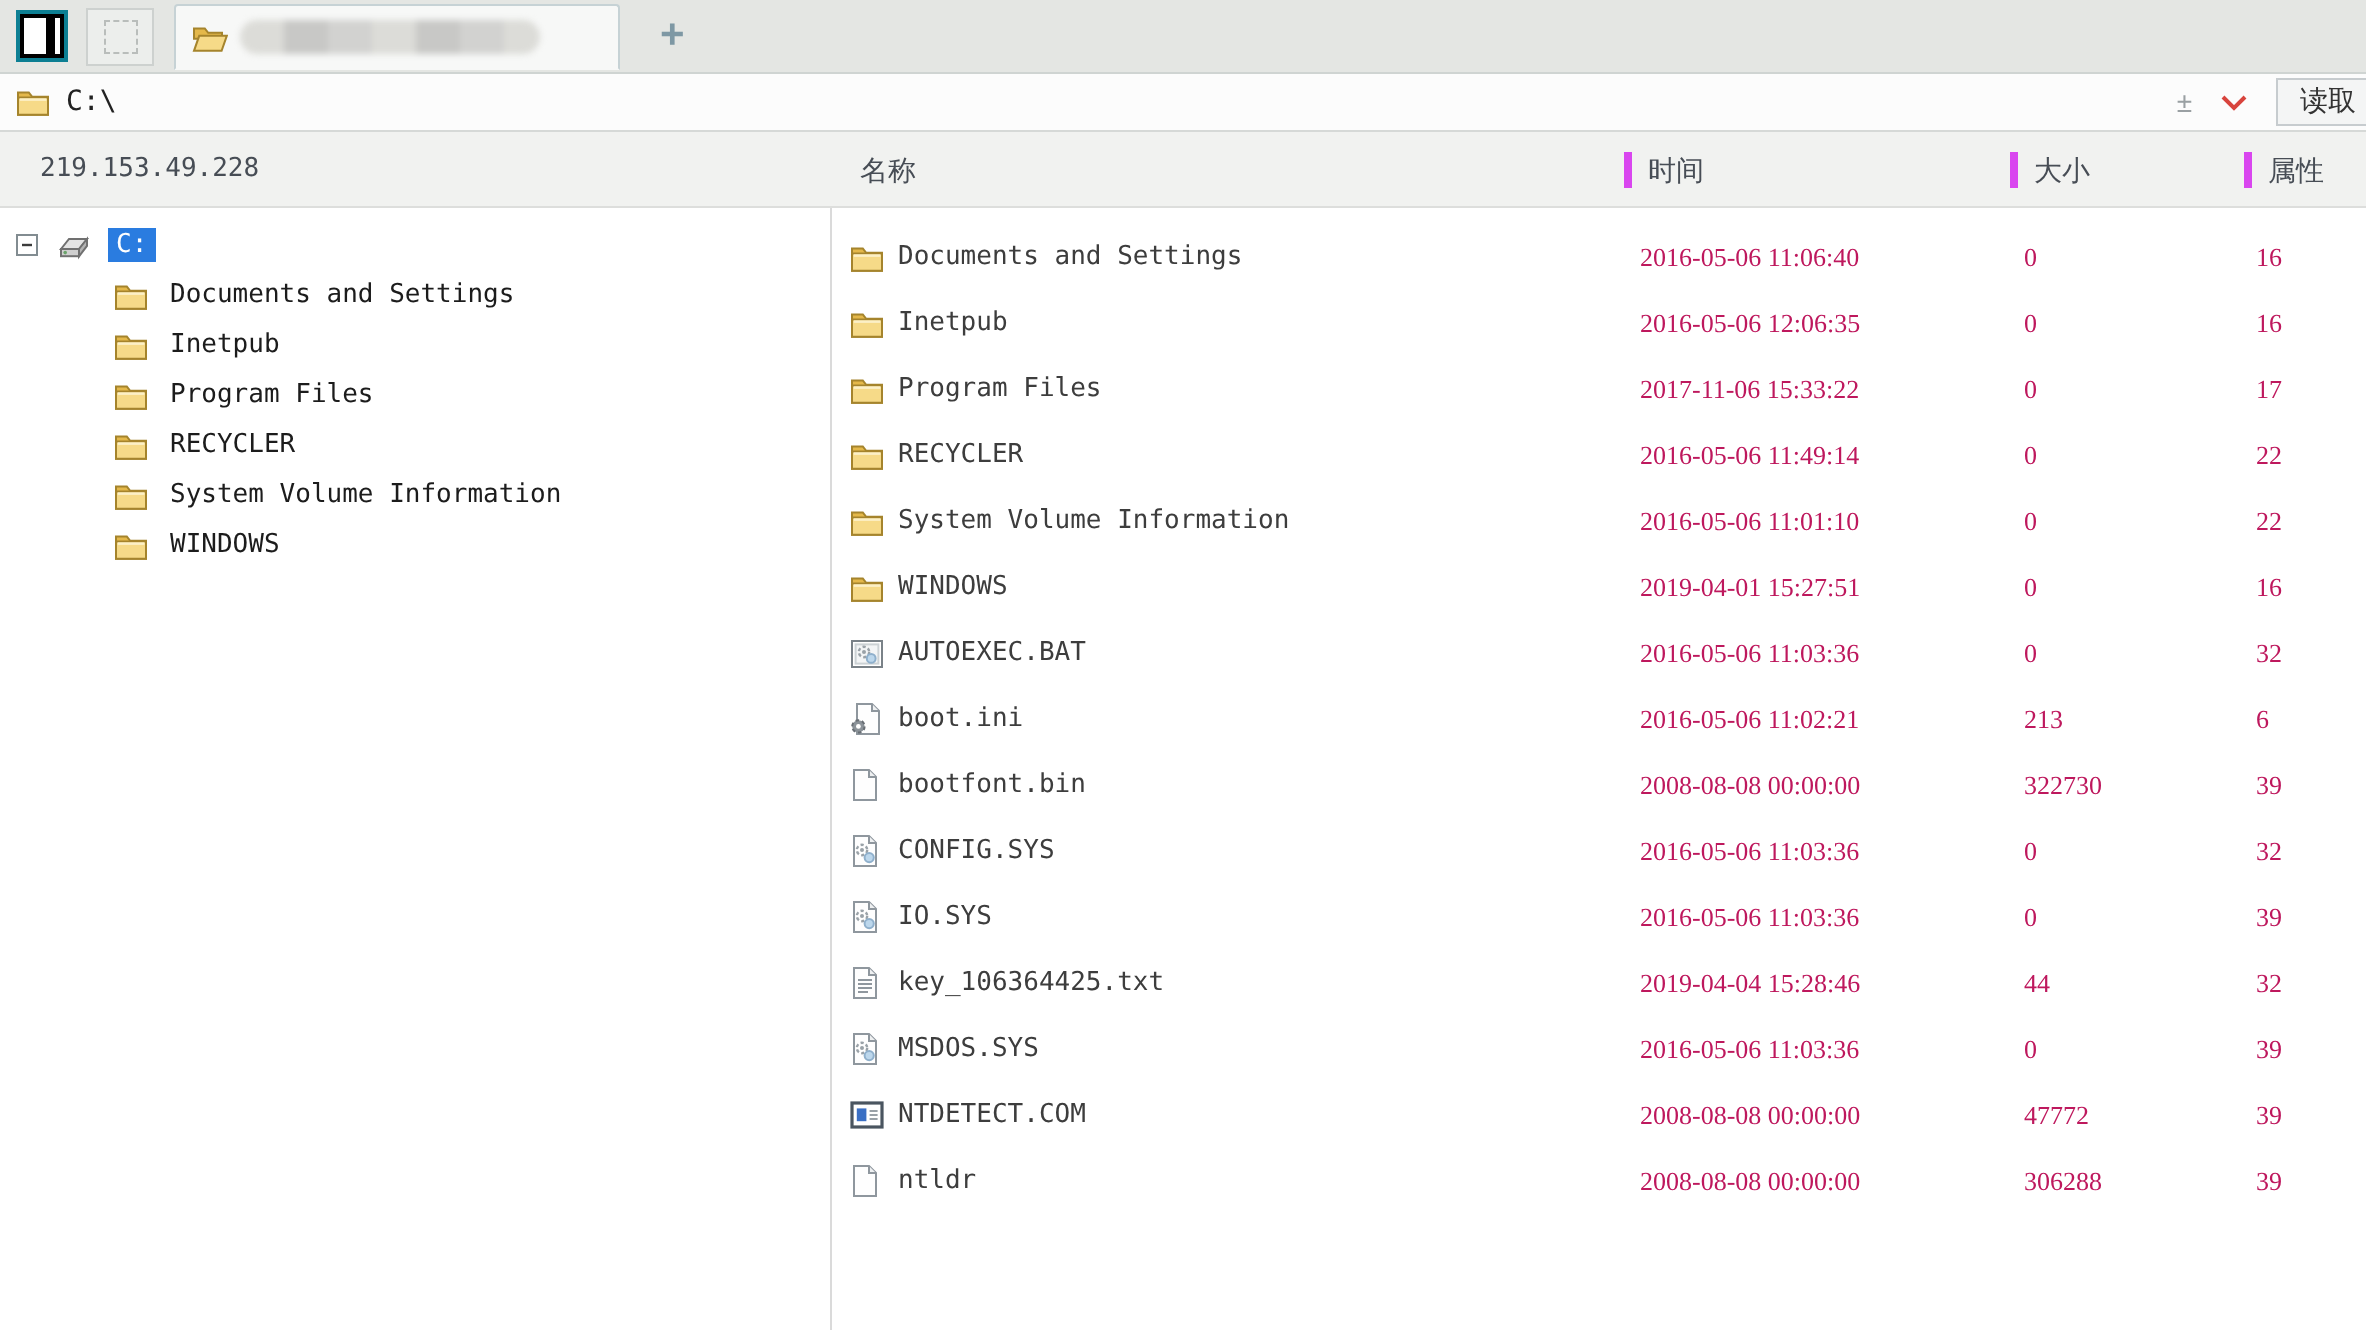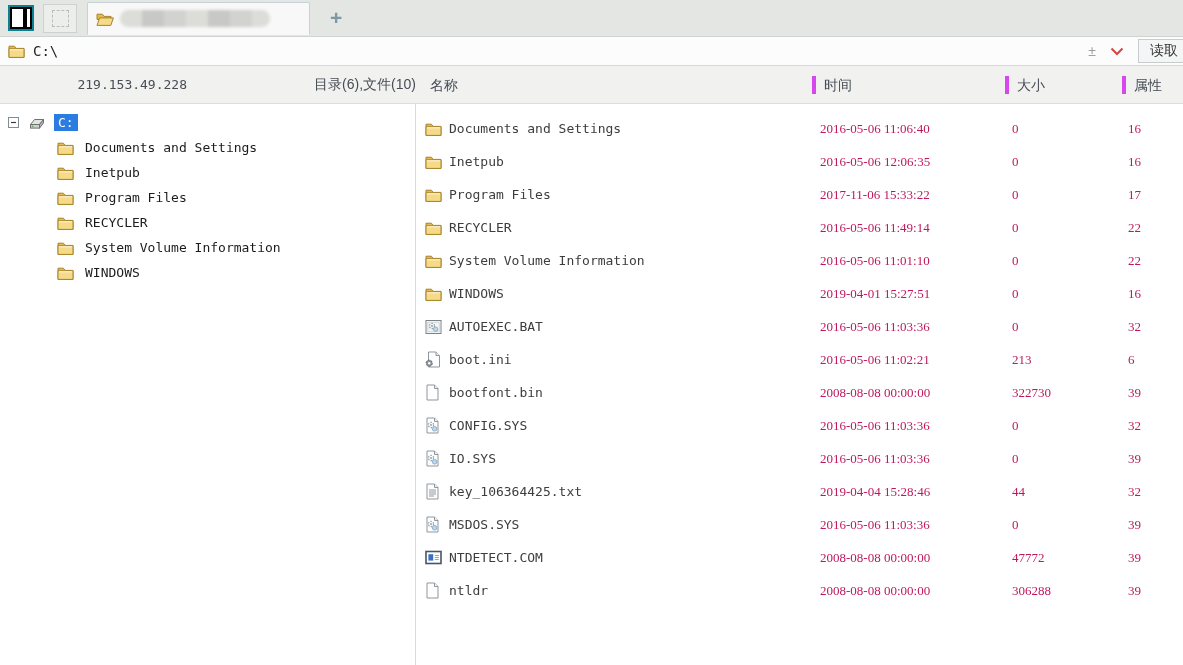--- a/index.html
+++ b/index.html
@@ -34,21 +34,21 @@
   .addr-plusminus { color:#9aa0a3; font-size:14px; margin-right:14px; cursor:pointer; }
   .addr-chevron { margin-right:14px; cursor:pointer; }
   .read-btn { height:24px; border:1px solid #c7cccf; background:#f4f5f5; color:#333;
     font-size:14px; padding:2px 10px 2px 11px; margin-right:-6px; cursor:pointer;
     font-family:"Liberation Sans", sans-serif; }
 
   
   .listheader { height:38px; background:#f1f2f0; border-bottom:1px solid #dddedc;
     display:grid; grid-template-columns:416px 396px 193px 117px auto;
     align-items:center; color:#474d55; font-size:14px; flex:0 0 auto; }
-  .lh-left { display:grid; grid-template-columns:187px auto; align-items:center;text-align:right; }
+  .lh-left { display:grid; grid-template-columns:187px auto; align-items:center; }
   .lh-ip { padding-left:20px; font-family:"DejaVu Sans Mono", monospace; font-size:13px; }
   .lh-cell { height:18px; line-height:18px; }
   .lh-name { padding-left:14px; }
   .lh-sep { border-left:4px solid #d946ef; padding-left:8px; }
 
   
   .content { flex:1; display:flex; background:#fff; overflow:hidden; }
   .tree-panel { width:416px; border-right:1px solid #dadada; padding-top:6px; flex:0 0 auto; }
   .tree-root { display:flex; align-items:center; height:25px; padding-left:8px; gap:7px; cursor:pointer; }
   .tree-root-label { font-family:"DejaVu Sans Mono", monospace; font-size:13px;
@@ -103,21 +103,20 @@
       <svg width="14" height="9" viewBox="0 0 14 9">
           <path d="M1.5 1.5 L7 7 L12.5 1.5" fill="none" stroke="#d8443d" stroke-width="2"></path>
         </svg>
     </span>
     <button class="read-btn">读取</button>
   </div>
 
   <div class="listheader">
     <div class="lh-left">
       <span class="lh-ip">219.153.49.228</span>
-      <span>目录(6),文件(10)</span>
     </div>
     <span class="lh-cell lh-name">名称</span>
     <span class="lh-cell lh-sep">时间</span>
     <span class="lh-cell lh-sep">大小</span>
     <span class="lh-cell lh-sep">属性</span>
   </div>
 
   <div class="content">
     <div class="tree-panel">
       <div class="tree-root">

